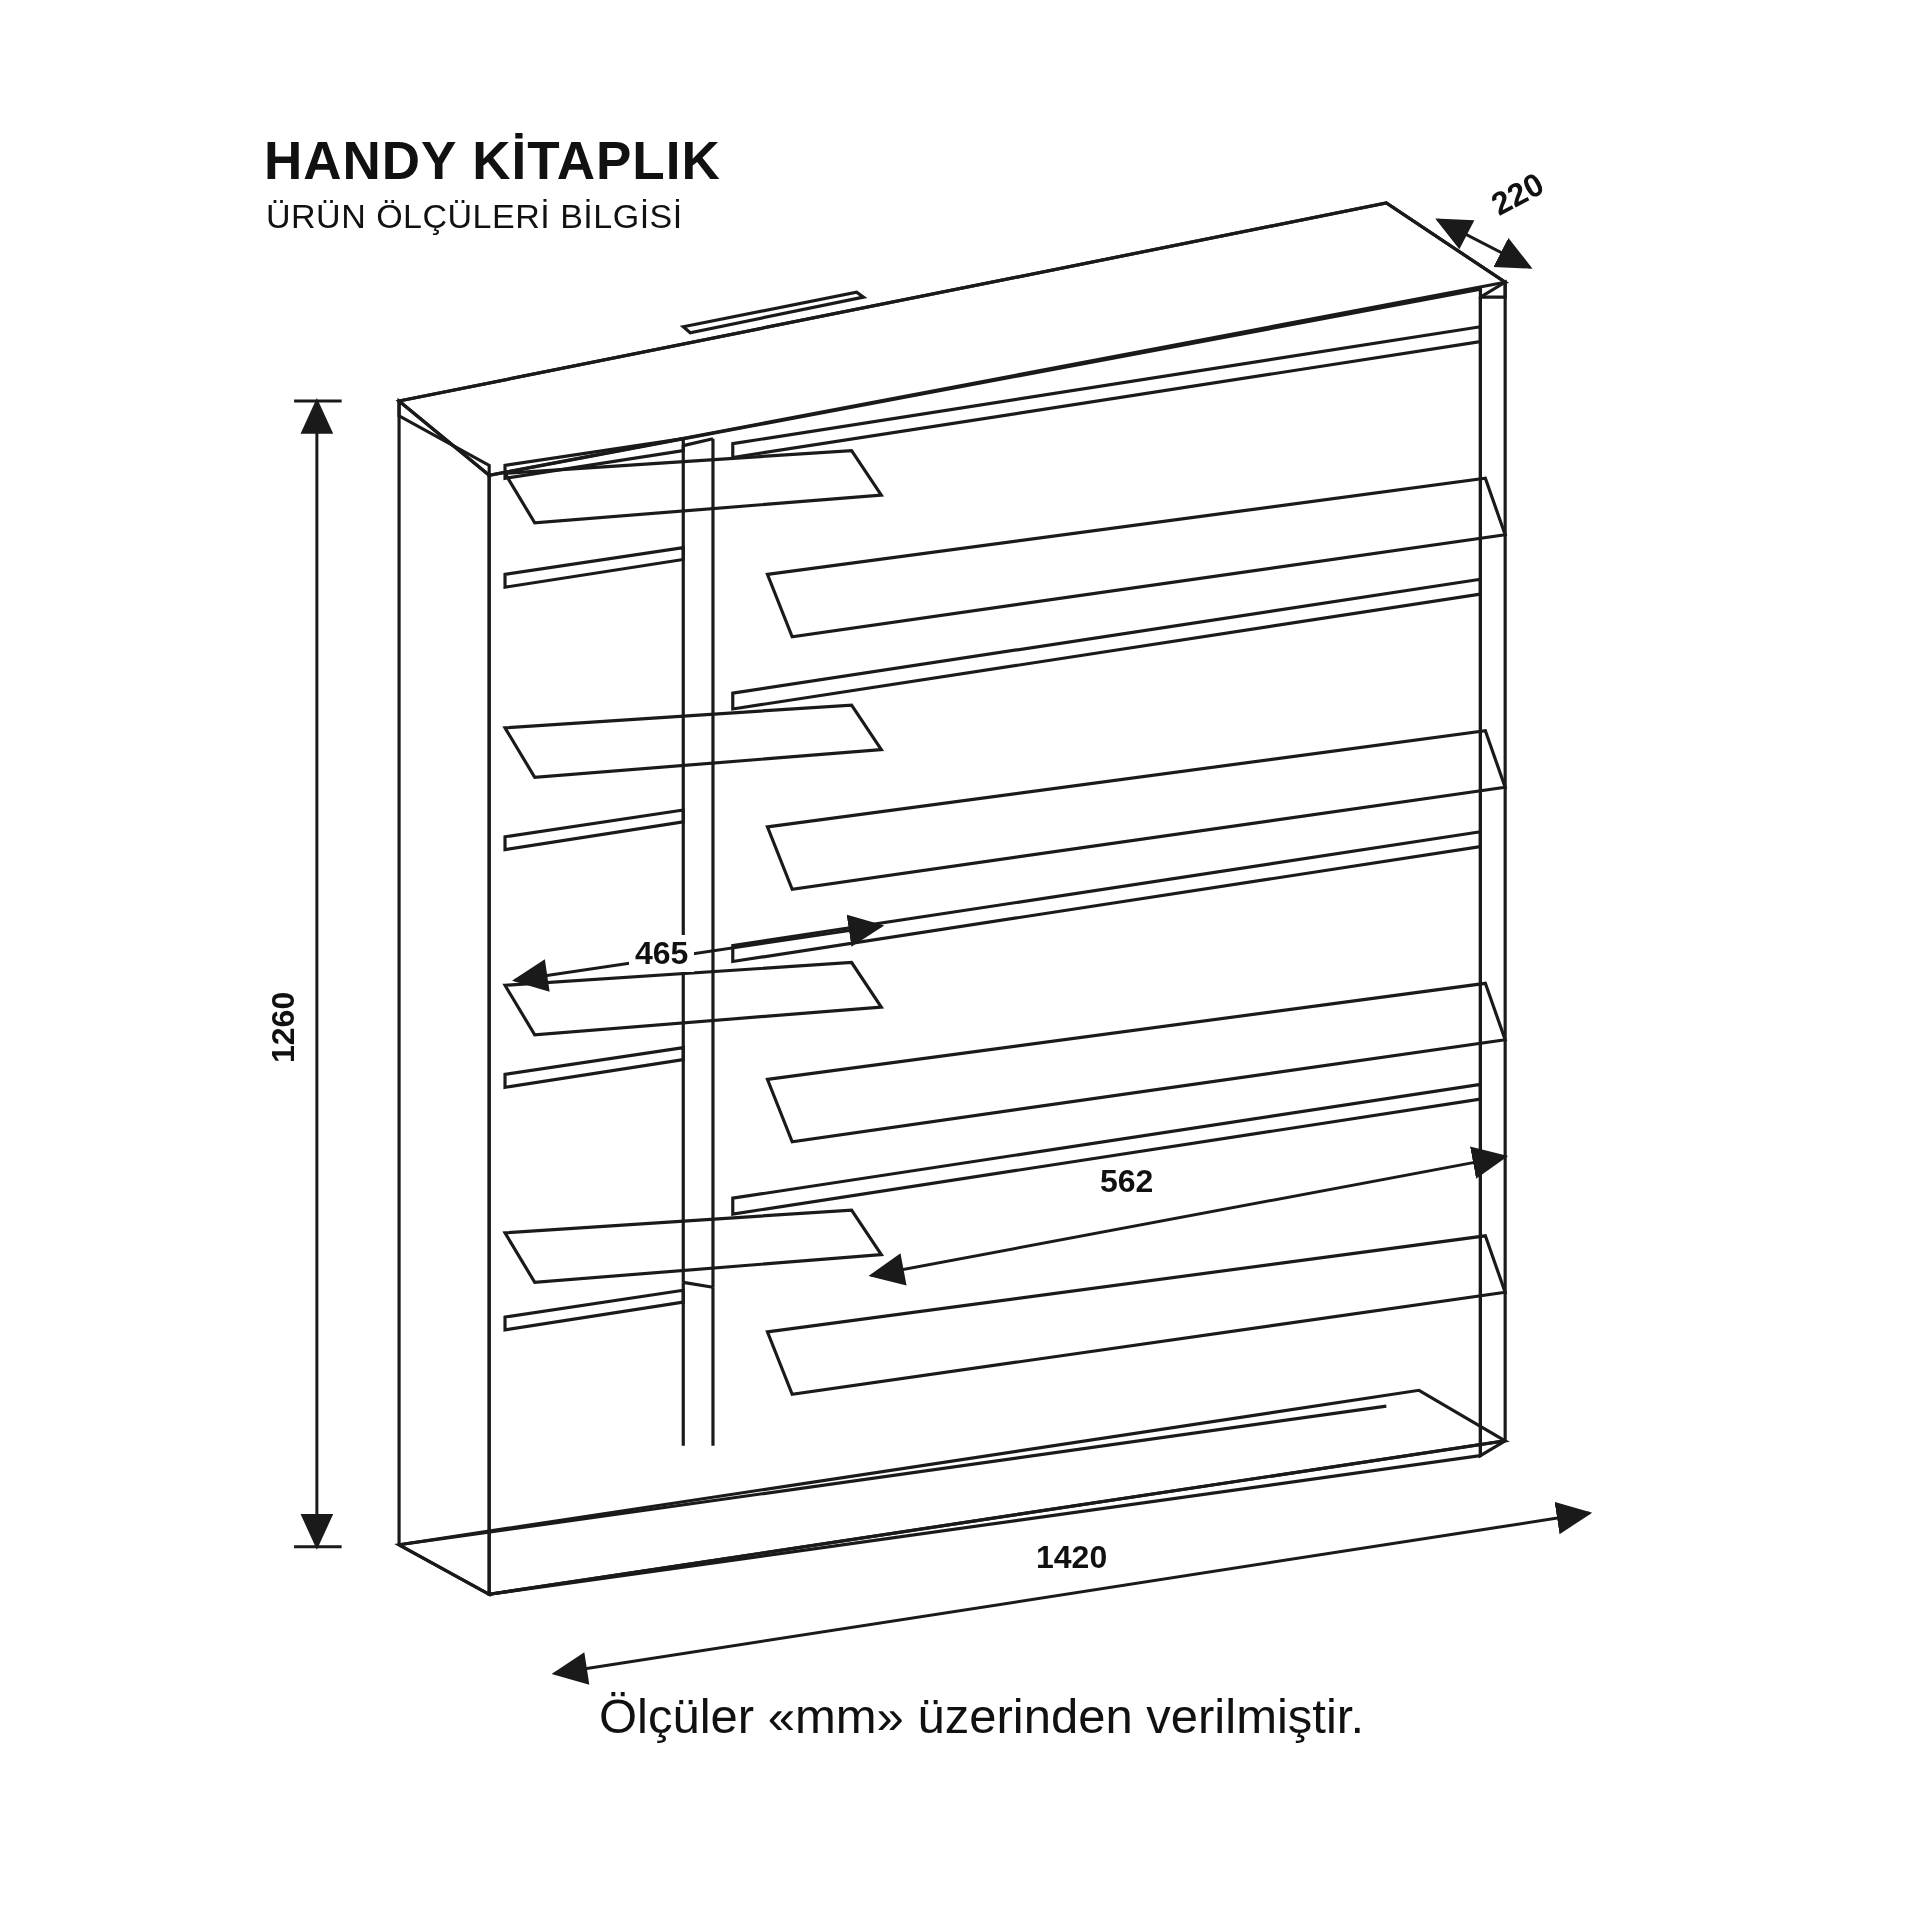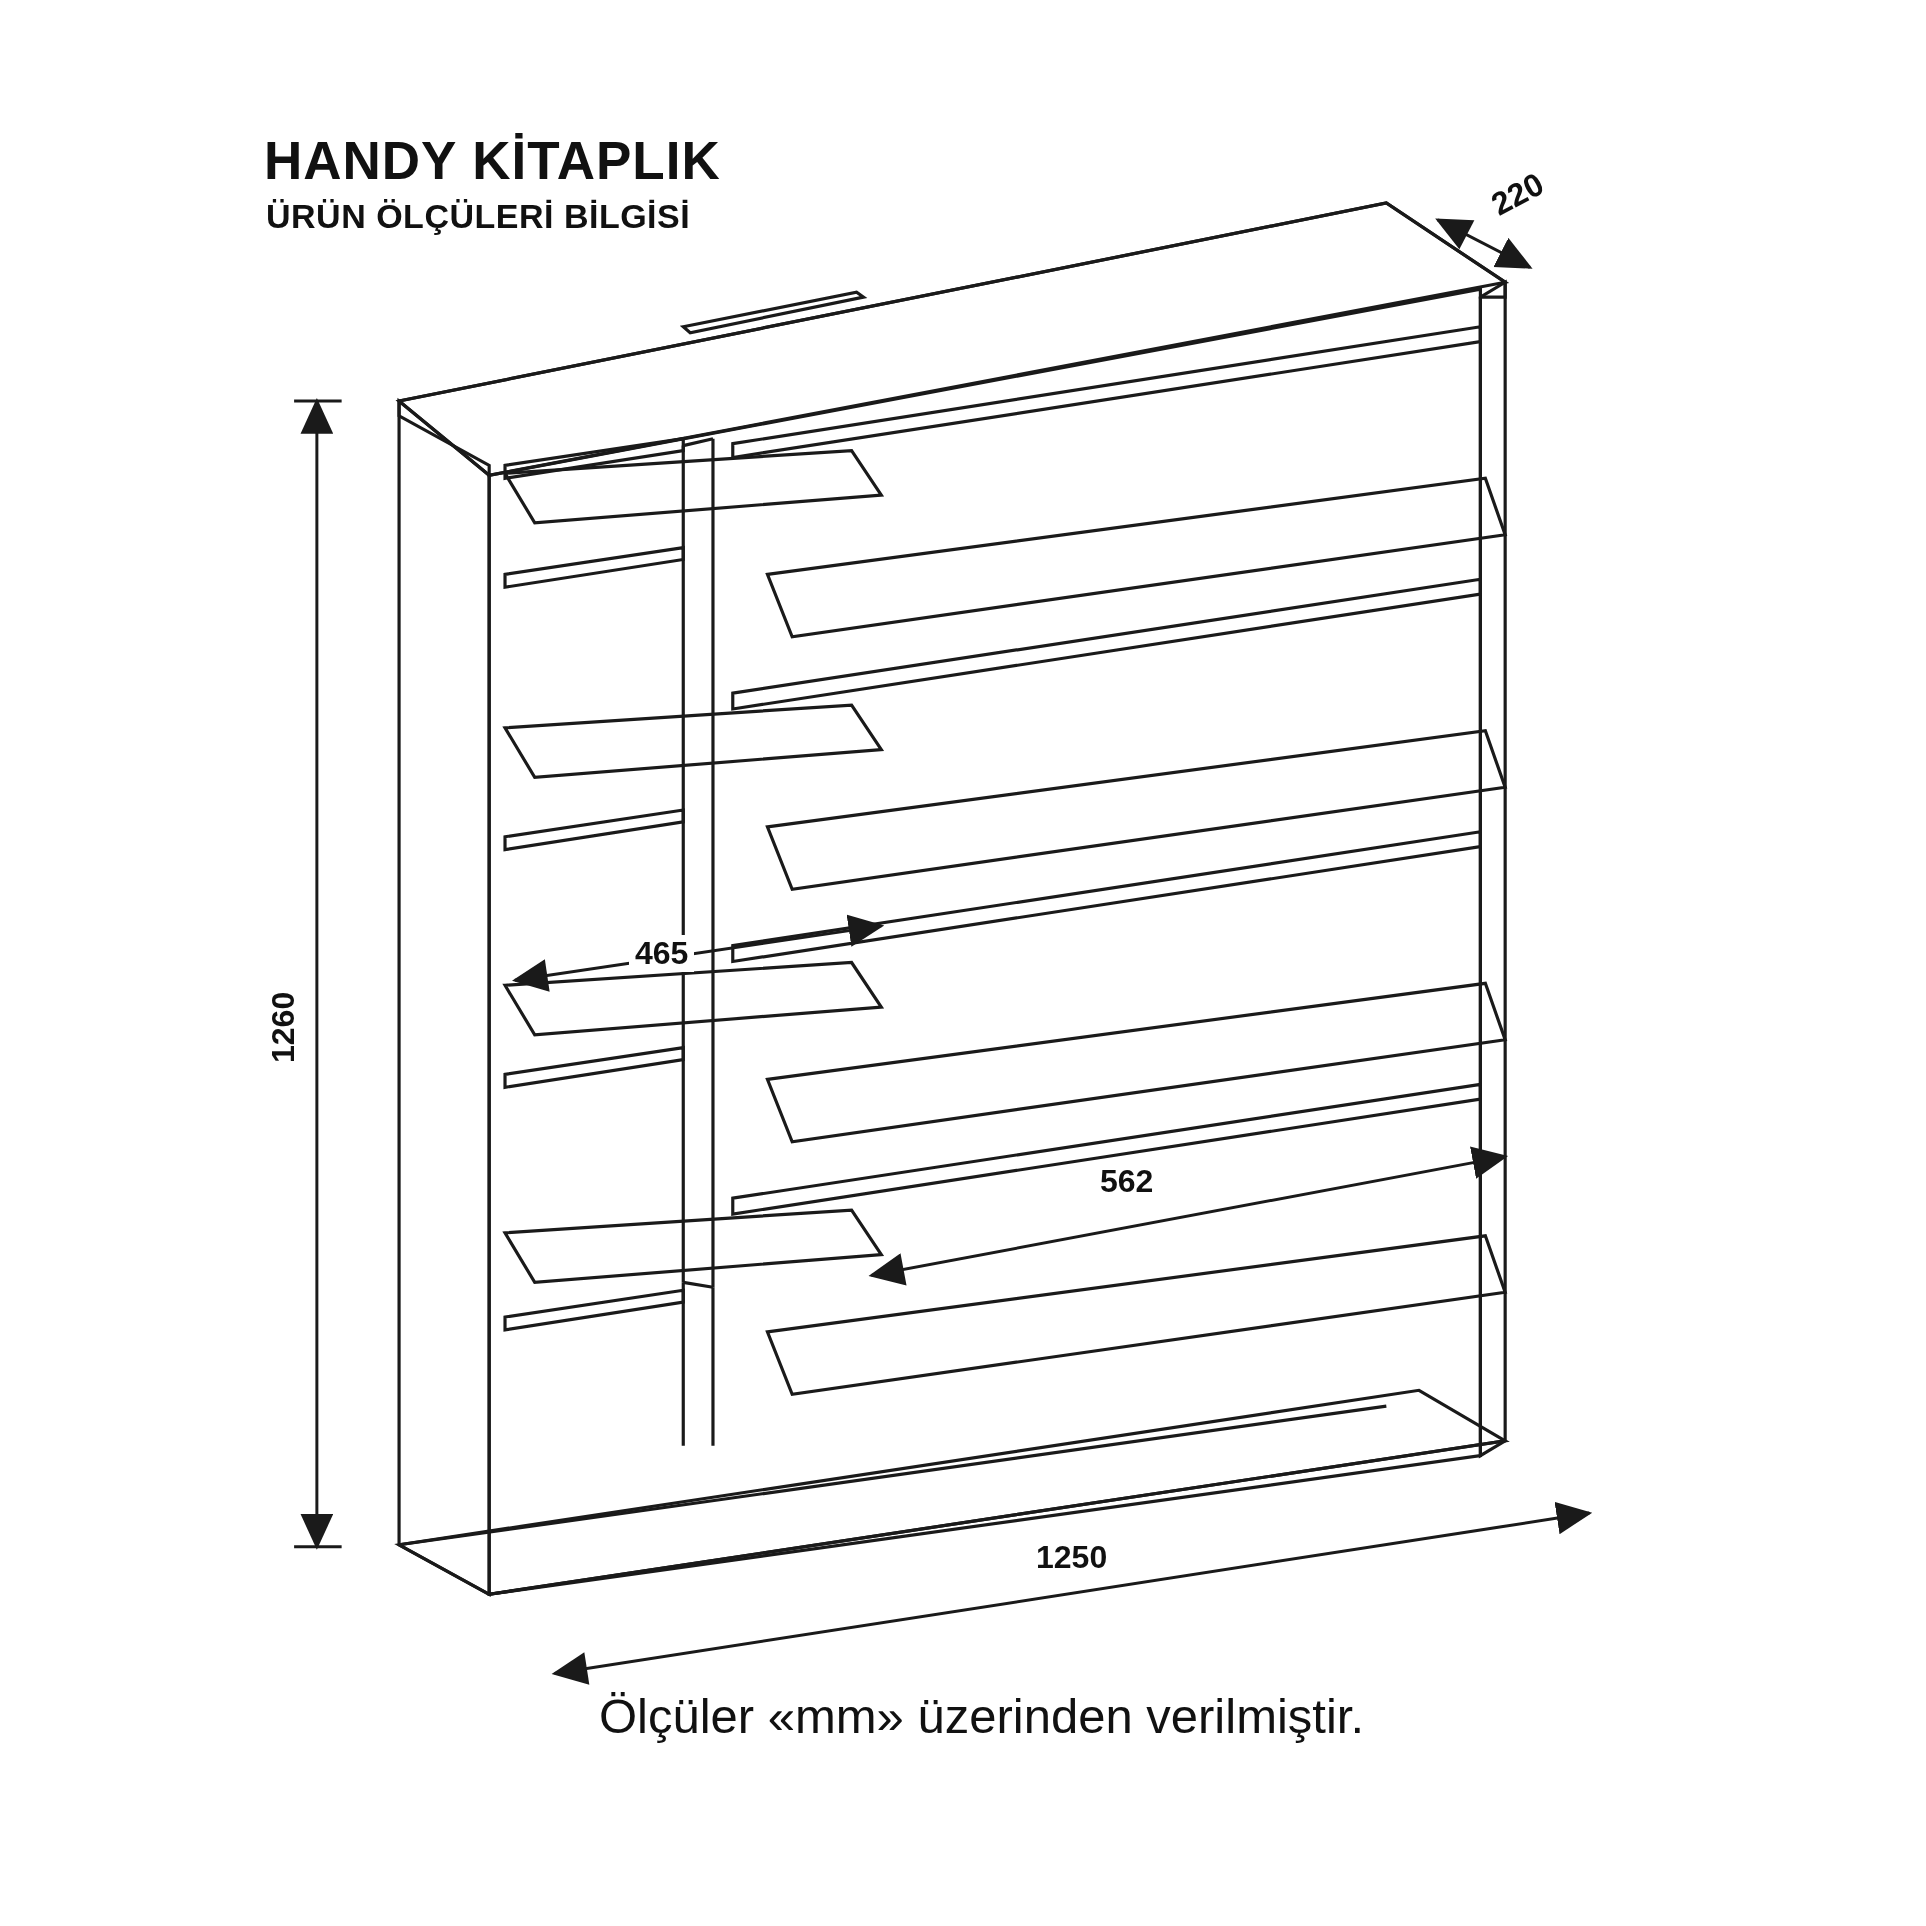--- a/index.html
+++ b/index.html
@@ -28,21 +28,21 @@
   .title-main {
     font-size: 53px;
     font-weight: bold;
     letter-spacing: 1px;
     line-height: 1.0;
     margin: 0;
     color: #111111;
   }
   .title-sub {
     font-size: 34px;
-    font-weight: bold;
+    font-weight: normal;
     letter-spacing: 0.5px;
     margin: 10px 0 0 2px;
     color: #111111;
   }
   .footnote {
     position: absolute;
     left: 0;
     right: 0;
     top: 1688px;
     text-align: center;
@@ -158,18 +158,18 @@
   </svg>
 
   <div class="dim-label" style="left:1485px; top:176px; transform: rotate(-28deg);">220</div>
 
   <div class="dim-label dim-vert" style="left:265px; top:1069px;">1260</div>
 
   <div class="dim-label" style="left:629px; top:906px;margin-top:29px;">465</div>
 
   <div class="dim-label" style="left:1094px; top:1163px;">562</div>
 
-  <div class="dim-label" style="left:1030px; top:1539px;">1250</div>
+  <div class="dim-label" style="left:1030px; top:1539px;">1420</div>
 
   <div class="footnote">Ölçüler «mm» üzerinden verilmiştir.</div>
 
 </div>
 
 
 </body></html>

